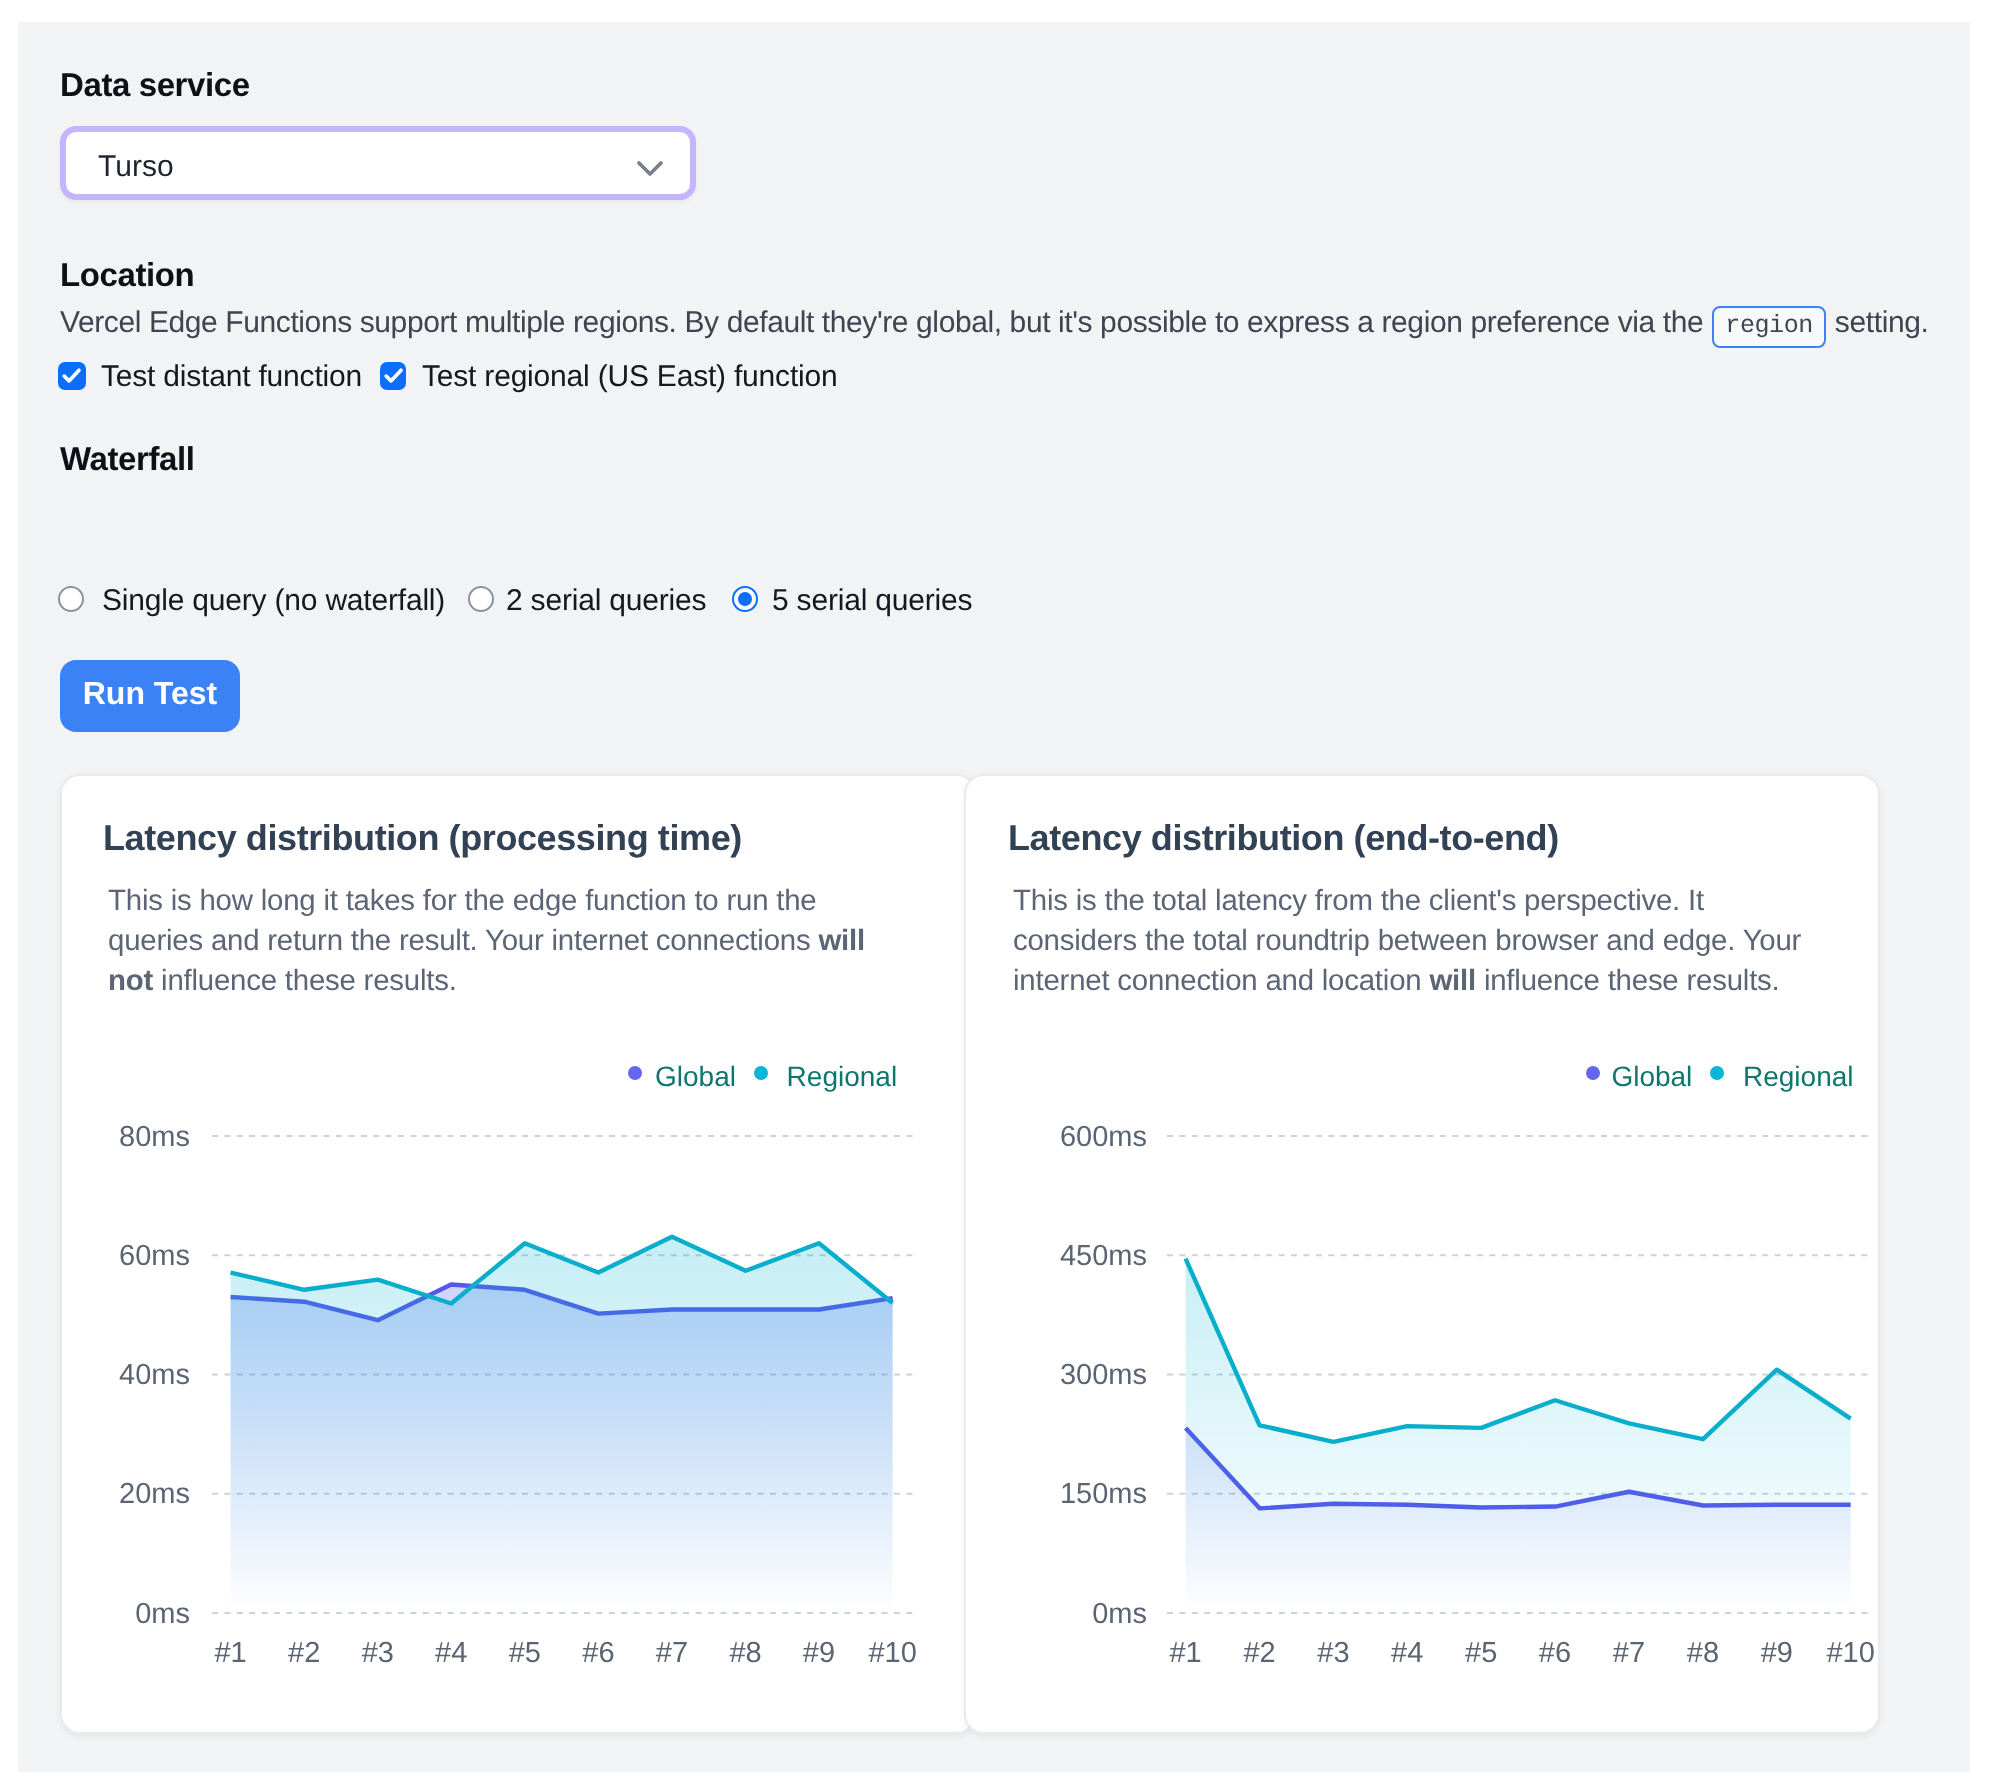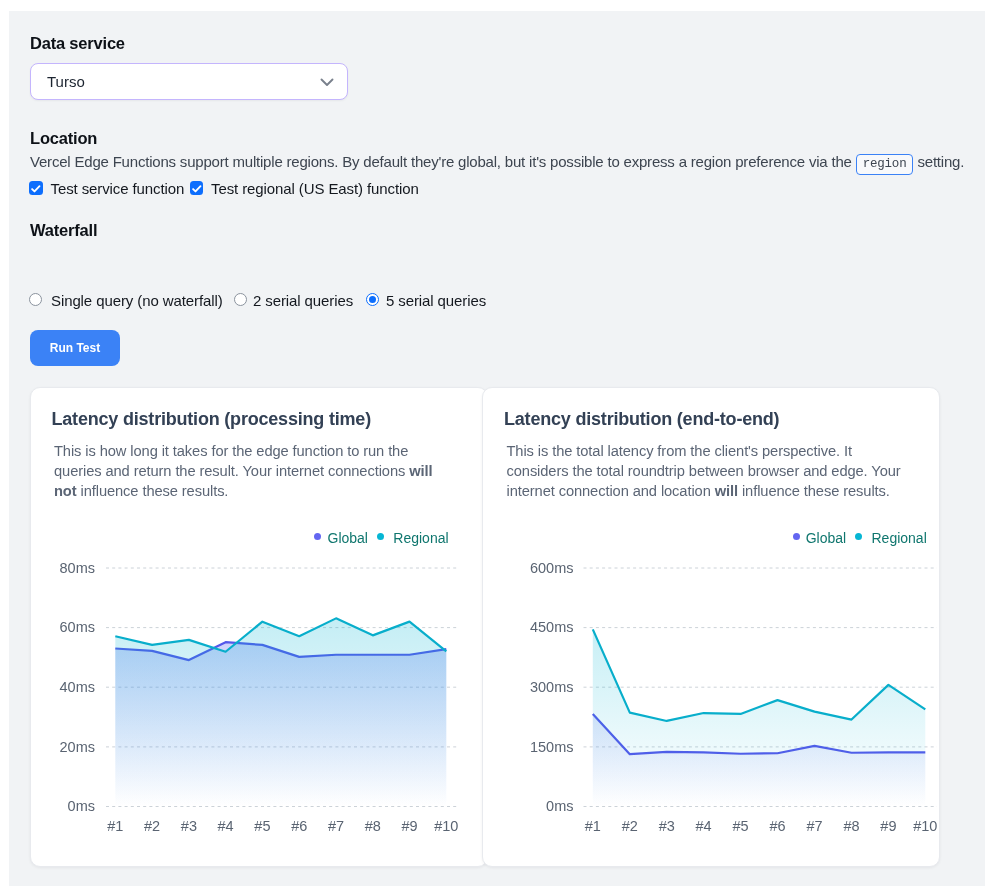--- a/index.html
+++ b/index.html
@@ -4,27 +4,27 @@
 <style>
   * { margin:0; padding:0; box-sizing:border-box; }
   html,body { width:1006px; height:889px; background:#fff; font-family:"Liberation Sans", sans-serif; }
   #page { position:relative; width:1006px; height:889px; overflow:hidden; background:#fff; }
   #panel { position:absolute; left:9px; top:11px; width:976px; height:875px; background:#f1f3f5; }
   .abs { position:absolute; }
   .h2 { font-size:16.5px; font-weight:700; color:#0d1117; letter-spacing:-0.2px; }
   .para { font-size:15px; color:#3d4550; letter-spacing:-0.2px; }
   .lbl { font-size:15px; color:#14181f; letter-spacing:-0.1px; }
   code.pill { font-family:"Liberation Mono", monospace; font-size:12.5px; color:#3d4550; background:#f8f9fb; border:1px solid #3b82f6; border-radius:4px; padding:2px 6px 3px; }
-  .selectbox { position:absolute; left:30px; top:63px; width:318px; height:37px; background:#fff; border:1px solid #c4b5fd; border-radius:8px; box-shadow:0 1px 2px rgba(16,24,40,.05); }
+  .selectbox { position:absolute; left:30px; top:63px; width:318px; height:37px; background:#fff; border:3px solid #c4b5fd; border-radius:8px; box-shadow:0 1px 2px rgba(16,24,40,.05); }
   .selectbox span { position:absolute; left:16px; top:9px; font-size:15px; color:#1c2430; }
   .cb { position:absolute; width:13.5px; height:13.5px; background:#0d6efd; border-radius:3.5px; }
   .radio-off { position:absolute; width:13px; height:13px; border-radius:50%; background:#fff; border:1.4px solid #8b939e; }
   .radio-on-outer { position:absolute; width:13px; height:13px; border-radius:50%; background:#fff; border:1.7px solid #0d6efd; }
   .radio-on-inner { position:absolute; width:7px; height:7px; border-radius:50%; background:#0d6efd; }
-  .btn { position:absolute; left:30px; top:330px; width:90px; height:36px; background:#3b82f6; border-radius:8px; color:#fff; font-size:12px; font-weight:700; text-align:center; line-height:36px; letter-spacing:0; }
+  .btn { position:absolute; left:30px; top:330px; width:90px; height:36px; background:#3b82f6; border-radius:8px; color:#fff; font-size:16px; font-weight:700; text-align:center; line-height:36px; letter-spacing:0; }
   .card { position:absolute; top:386.5px; width:458.3px; height:480px; background:#fff; border:1px solid #e8eaee; border-radius:10px; box-shadow:0 1px 3px rgba(16,24,40,.06); }
   .card-title { position:absolute; left:21px; top:21.5px; font-size:18px; font-weight:600; color:#334155; letter-spacing:-0.2px; }
   .card-para { position:absolute; left:23.5px; top:53px; font-size:14.7px; line-height:20px; color:#5b6575; letter-spacing:-0.1px; }
   .ldot { position:absolute; width:7px; height:7px; border-radius:50%; }
   .ltxt { position:absolute; font-size:14px; color:#0f766e; }
 </style>
 </head>
 <body>
 <div id="page">
   <div id="panel"></div>
@@ -38,21 +38,21 @@
   </div>
 
   <div class="abs h2" style="left:30px; top:129px;">Location</div>
   <div class="abs para" style="left:30px; top:153px; width:952px;">Vercel Edge Functions support multiple regions. By default they're global, but it's possible to express a region preference via the <code class="pill">region</code> setting.</div>
 
   <div class="cb" style="left:29px; top:181px;">
     <svg width="13.5" height="13.5" viewBox="0 0 14 14" fill="none">
         <path d="M3.2 7.3 L5.7 9.8 L10.9 4.3" stroke="#fff" stroke-width="1.9" stroke-linecap="round" stroke-linejoin="round"></path>
       </svg>
   </div>
-  <div class="abs lbl" style="left:50.5px; top:180px;">Test service function</div>
+  <div class="abs lbl" style="left:50.5px; top:180px;">Test distant function</div>
   <div class="cb" style="left:189.5px; top:181px;">
     <svg width="13.5" height="13.5" viewBox="0 0 14 14" fill="none">
         <path d="M3.2 7.3 L5.7 9.8 L10.9 4.3" stroke="#fff" stroke-width="1.9" stroke-linecap="round" stroke-linejoin="round"></path>
       </svg>
   </div>
   <div class="abs lbl" style="left:211px; top:180px;">Test regional (US East) function</div>
 
   <div class="abs h2" style="left:30px; top:221px;">Waterfall</div>
 
   <div class="radio-off" style="left:29px; top:293px;"></div>

